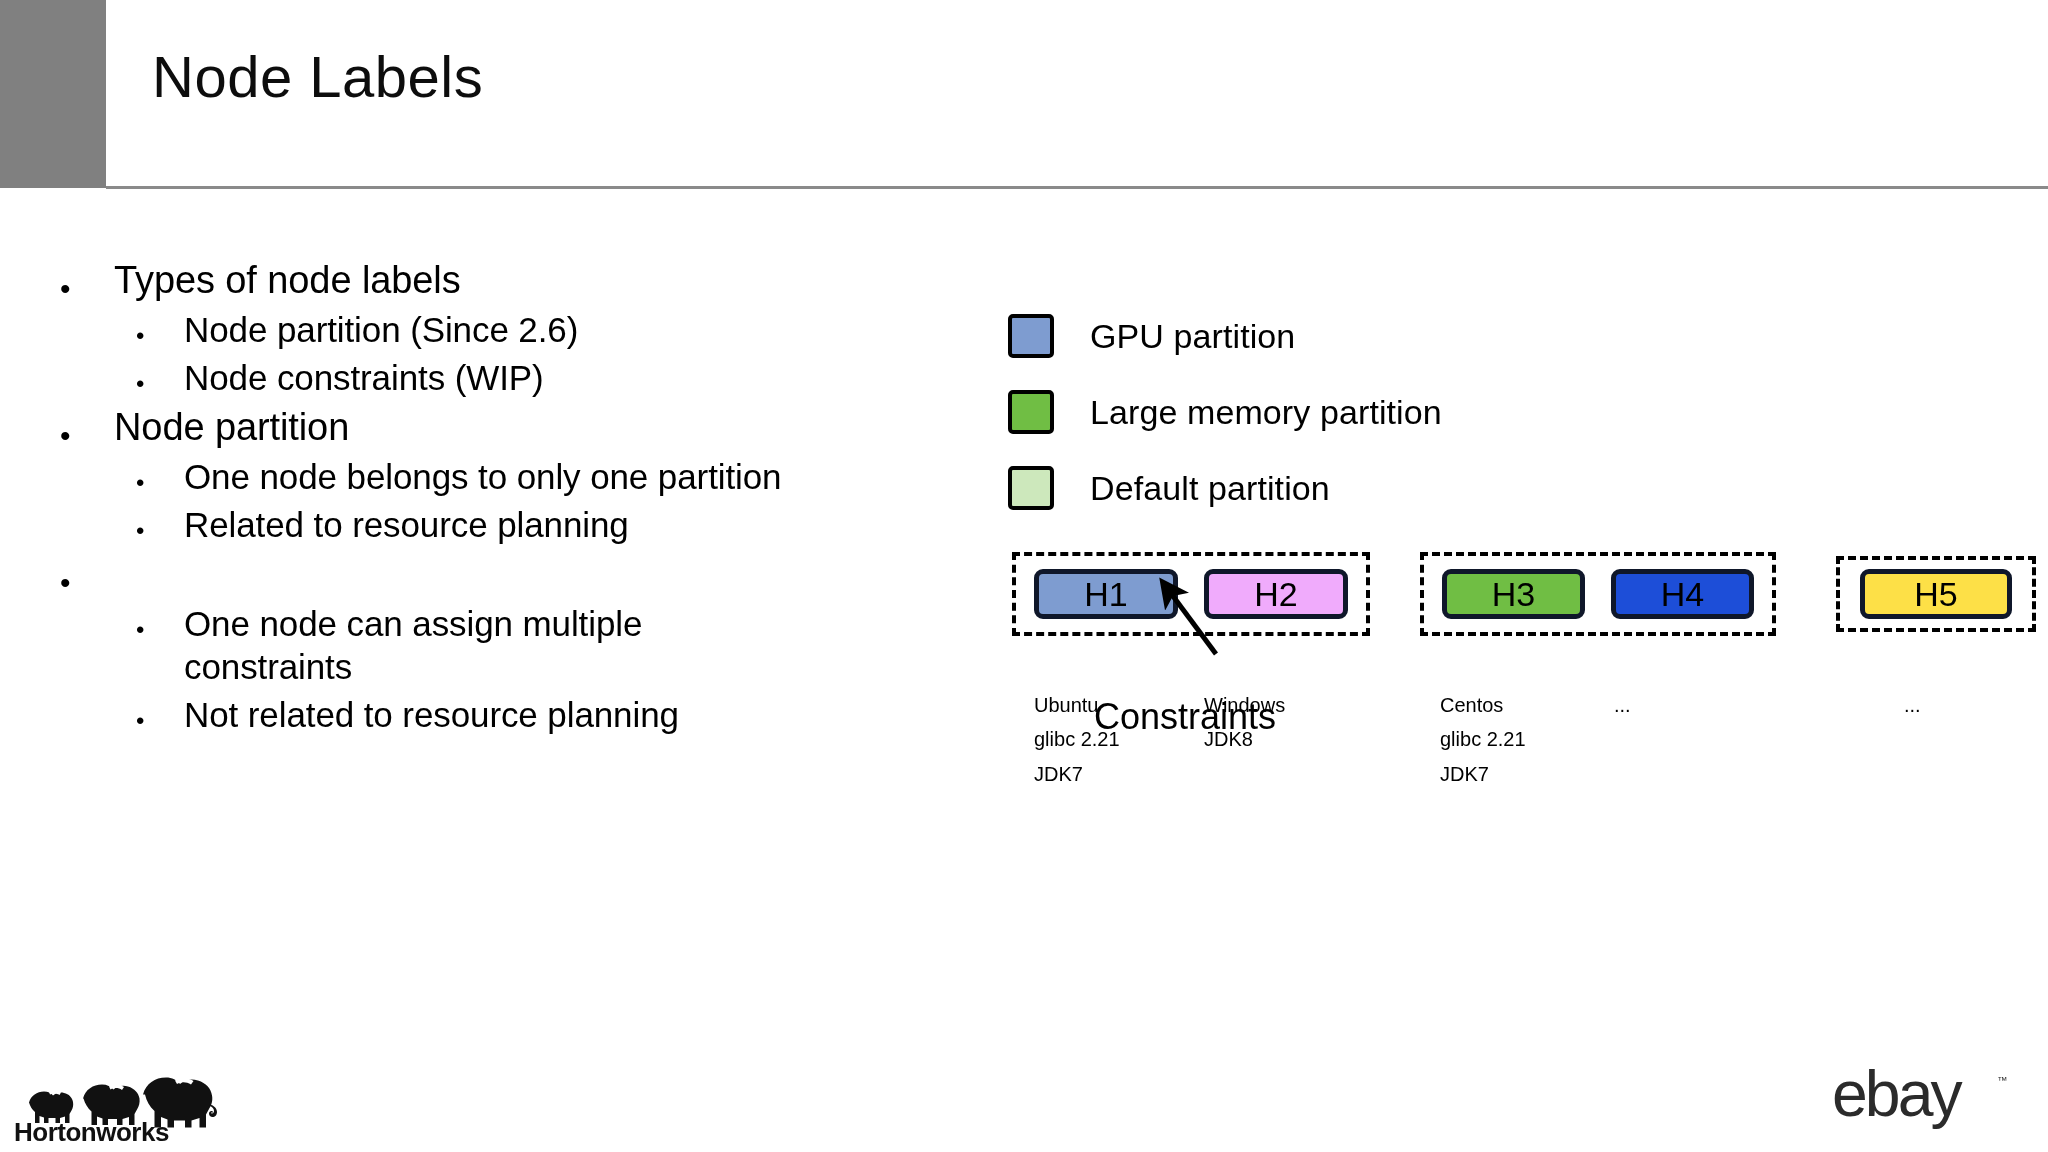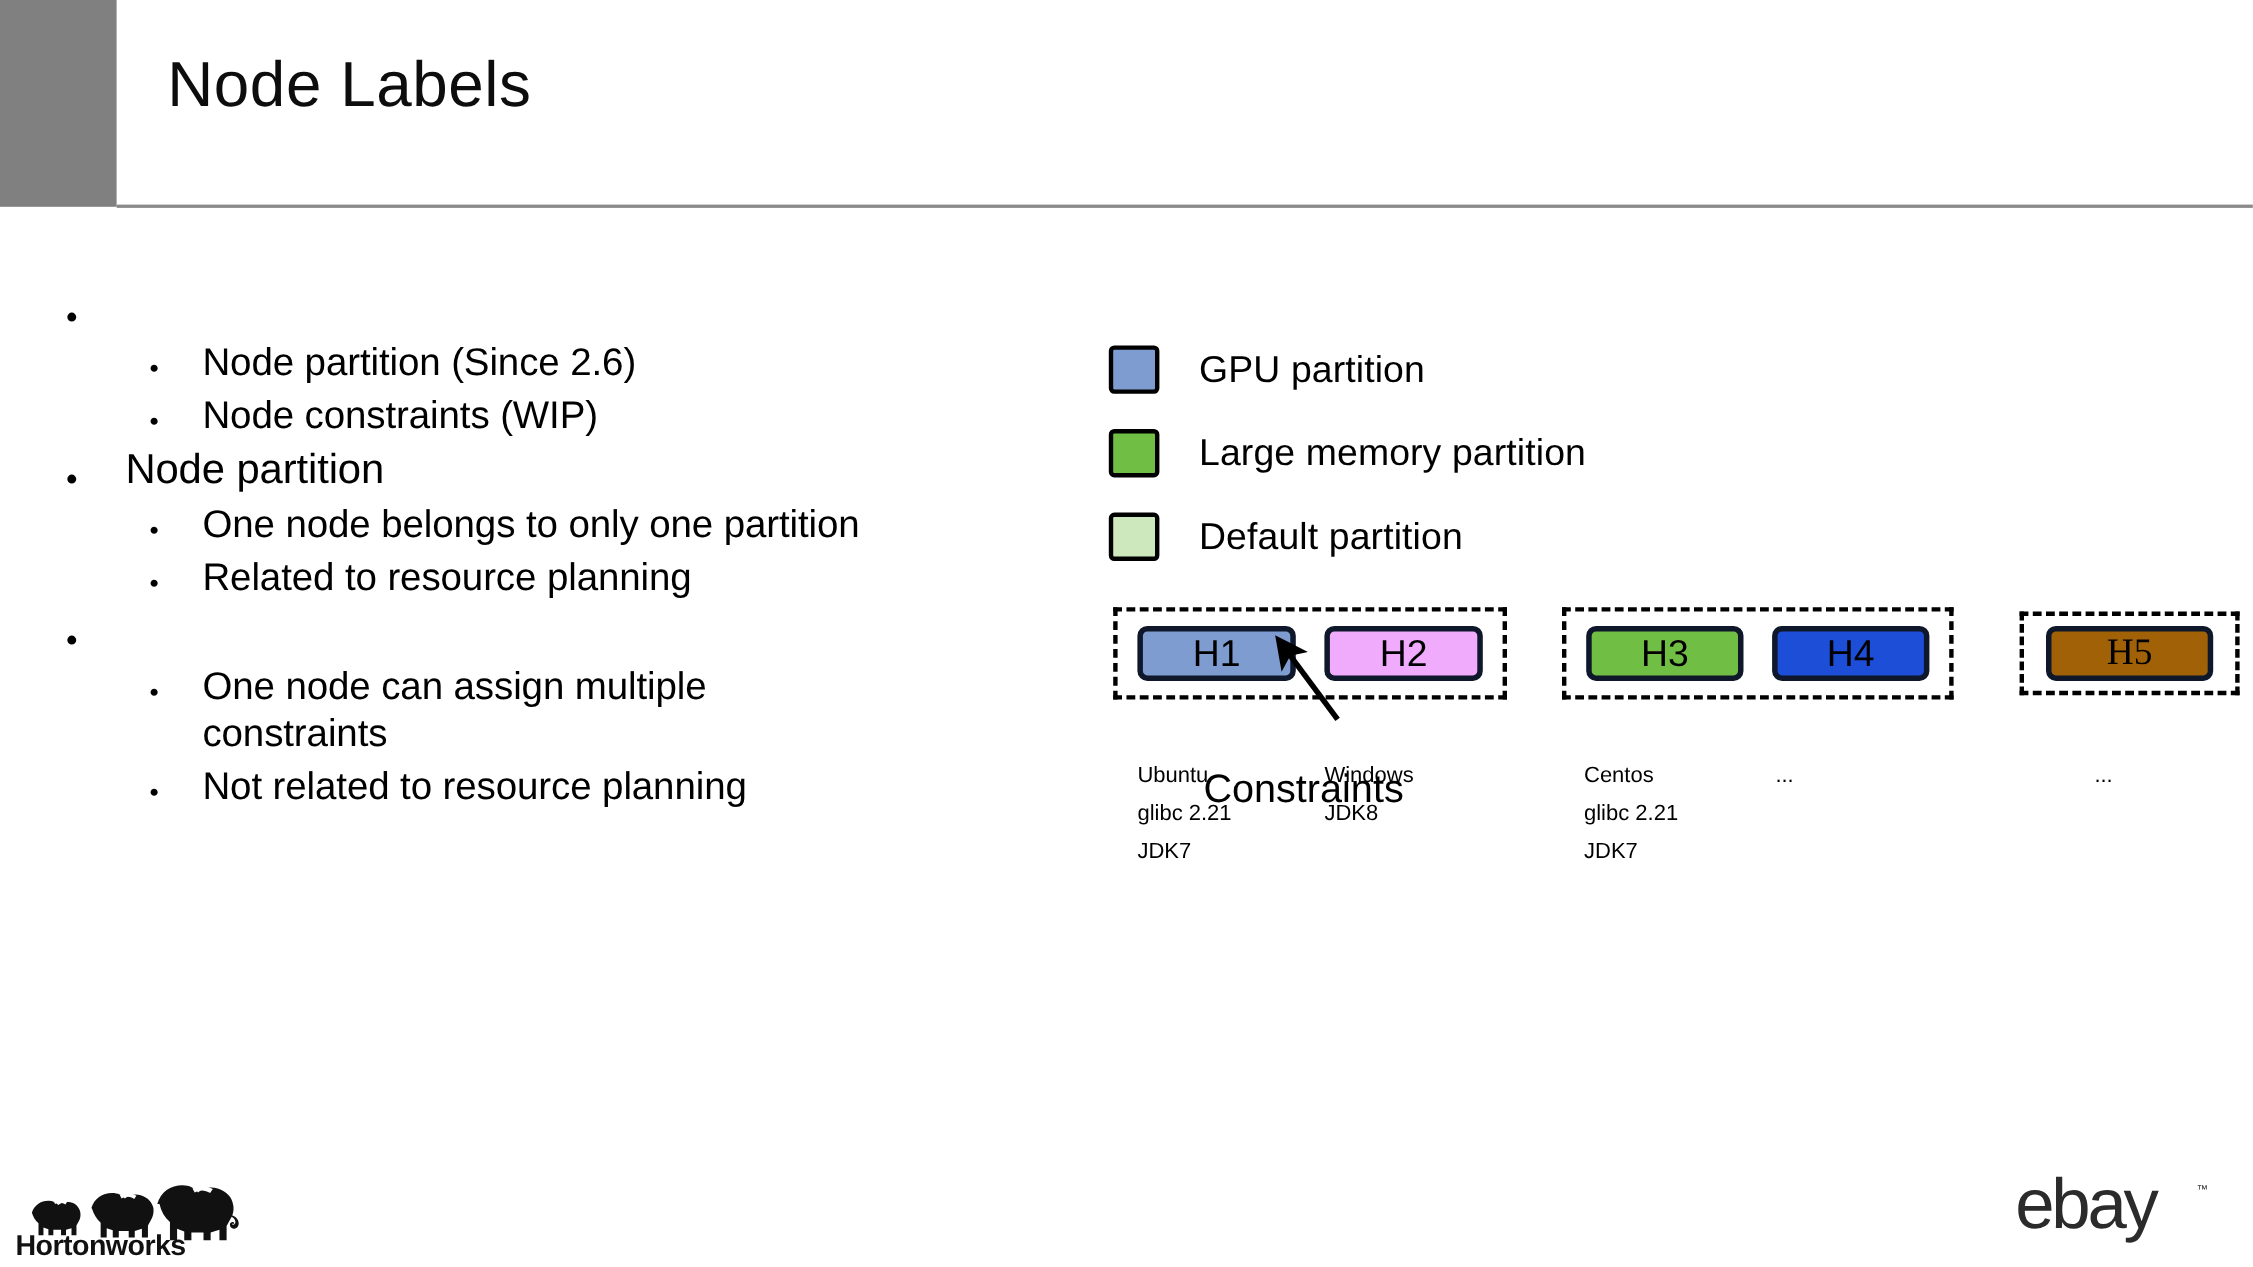--- a/index.html
+++ b/index.html
@@ -189,20 +189,21 @@
 </head>
 <body>
 
 <div class="header-gray-block"></div>
 <div class="header-rule"></div>
 <div class="slide-title">Node Labels</div>
 
 <div class="bullets">
   <div class="bullet-row lvl1">
     <span class="bullet-dot">•</span>
+    <span class="bullet-text">Types of node labels</span>
   </div>
   <div class="bullet-row lvl2">
     <span class="bullet-dot">•</span>
     <span class="bullet-text">Node partition (Since 2.6)</span>
   </div>
   <div class="bullet-row lvl2">
     <span class="bullet-dot">•</span>
     <span class="bullet-text">Node constraints (WIP)</span>
   </div>
   <div class="bullet-row lvl1">
@@ -257,21 +258,21 @@
   <div class="partition-group" style="left:412px; top:252px; width:356px; height:84px;">
     <span class="node-box" style="background:#70BE44;">
       <span>H3</span>
     </span>
     <span class="node-box" style="background:#1d4ed8;">
       <span>H4</span>
     </span>
   </div>
 
   <div class="partition-group" style="left:828px; top:256px; width:200px; height:76px;">
-    <span class="node-box" style="background:#a16207;font-family:Liberation Serif, serif;">
+    <span class="node-box" style="background:#fde047;">
       <span>H5</span>
     </span>
   </div>
 
   <div class="node-attrs" style="left:26px; top:352px;">
     <div>Ubuntu</div>
     <div>glibc 2.21</div>
     <div>JDK7</div>
   </div>
   <div class="node-attrs" style="left:196px; top:352px;">

